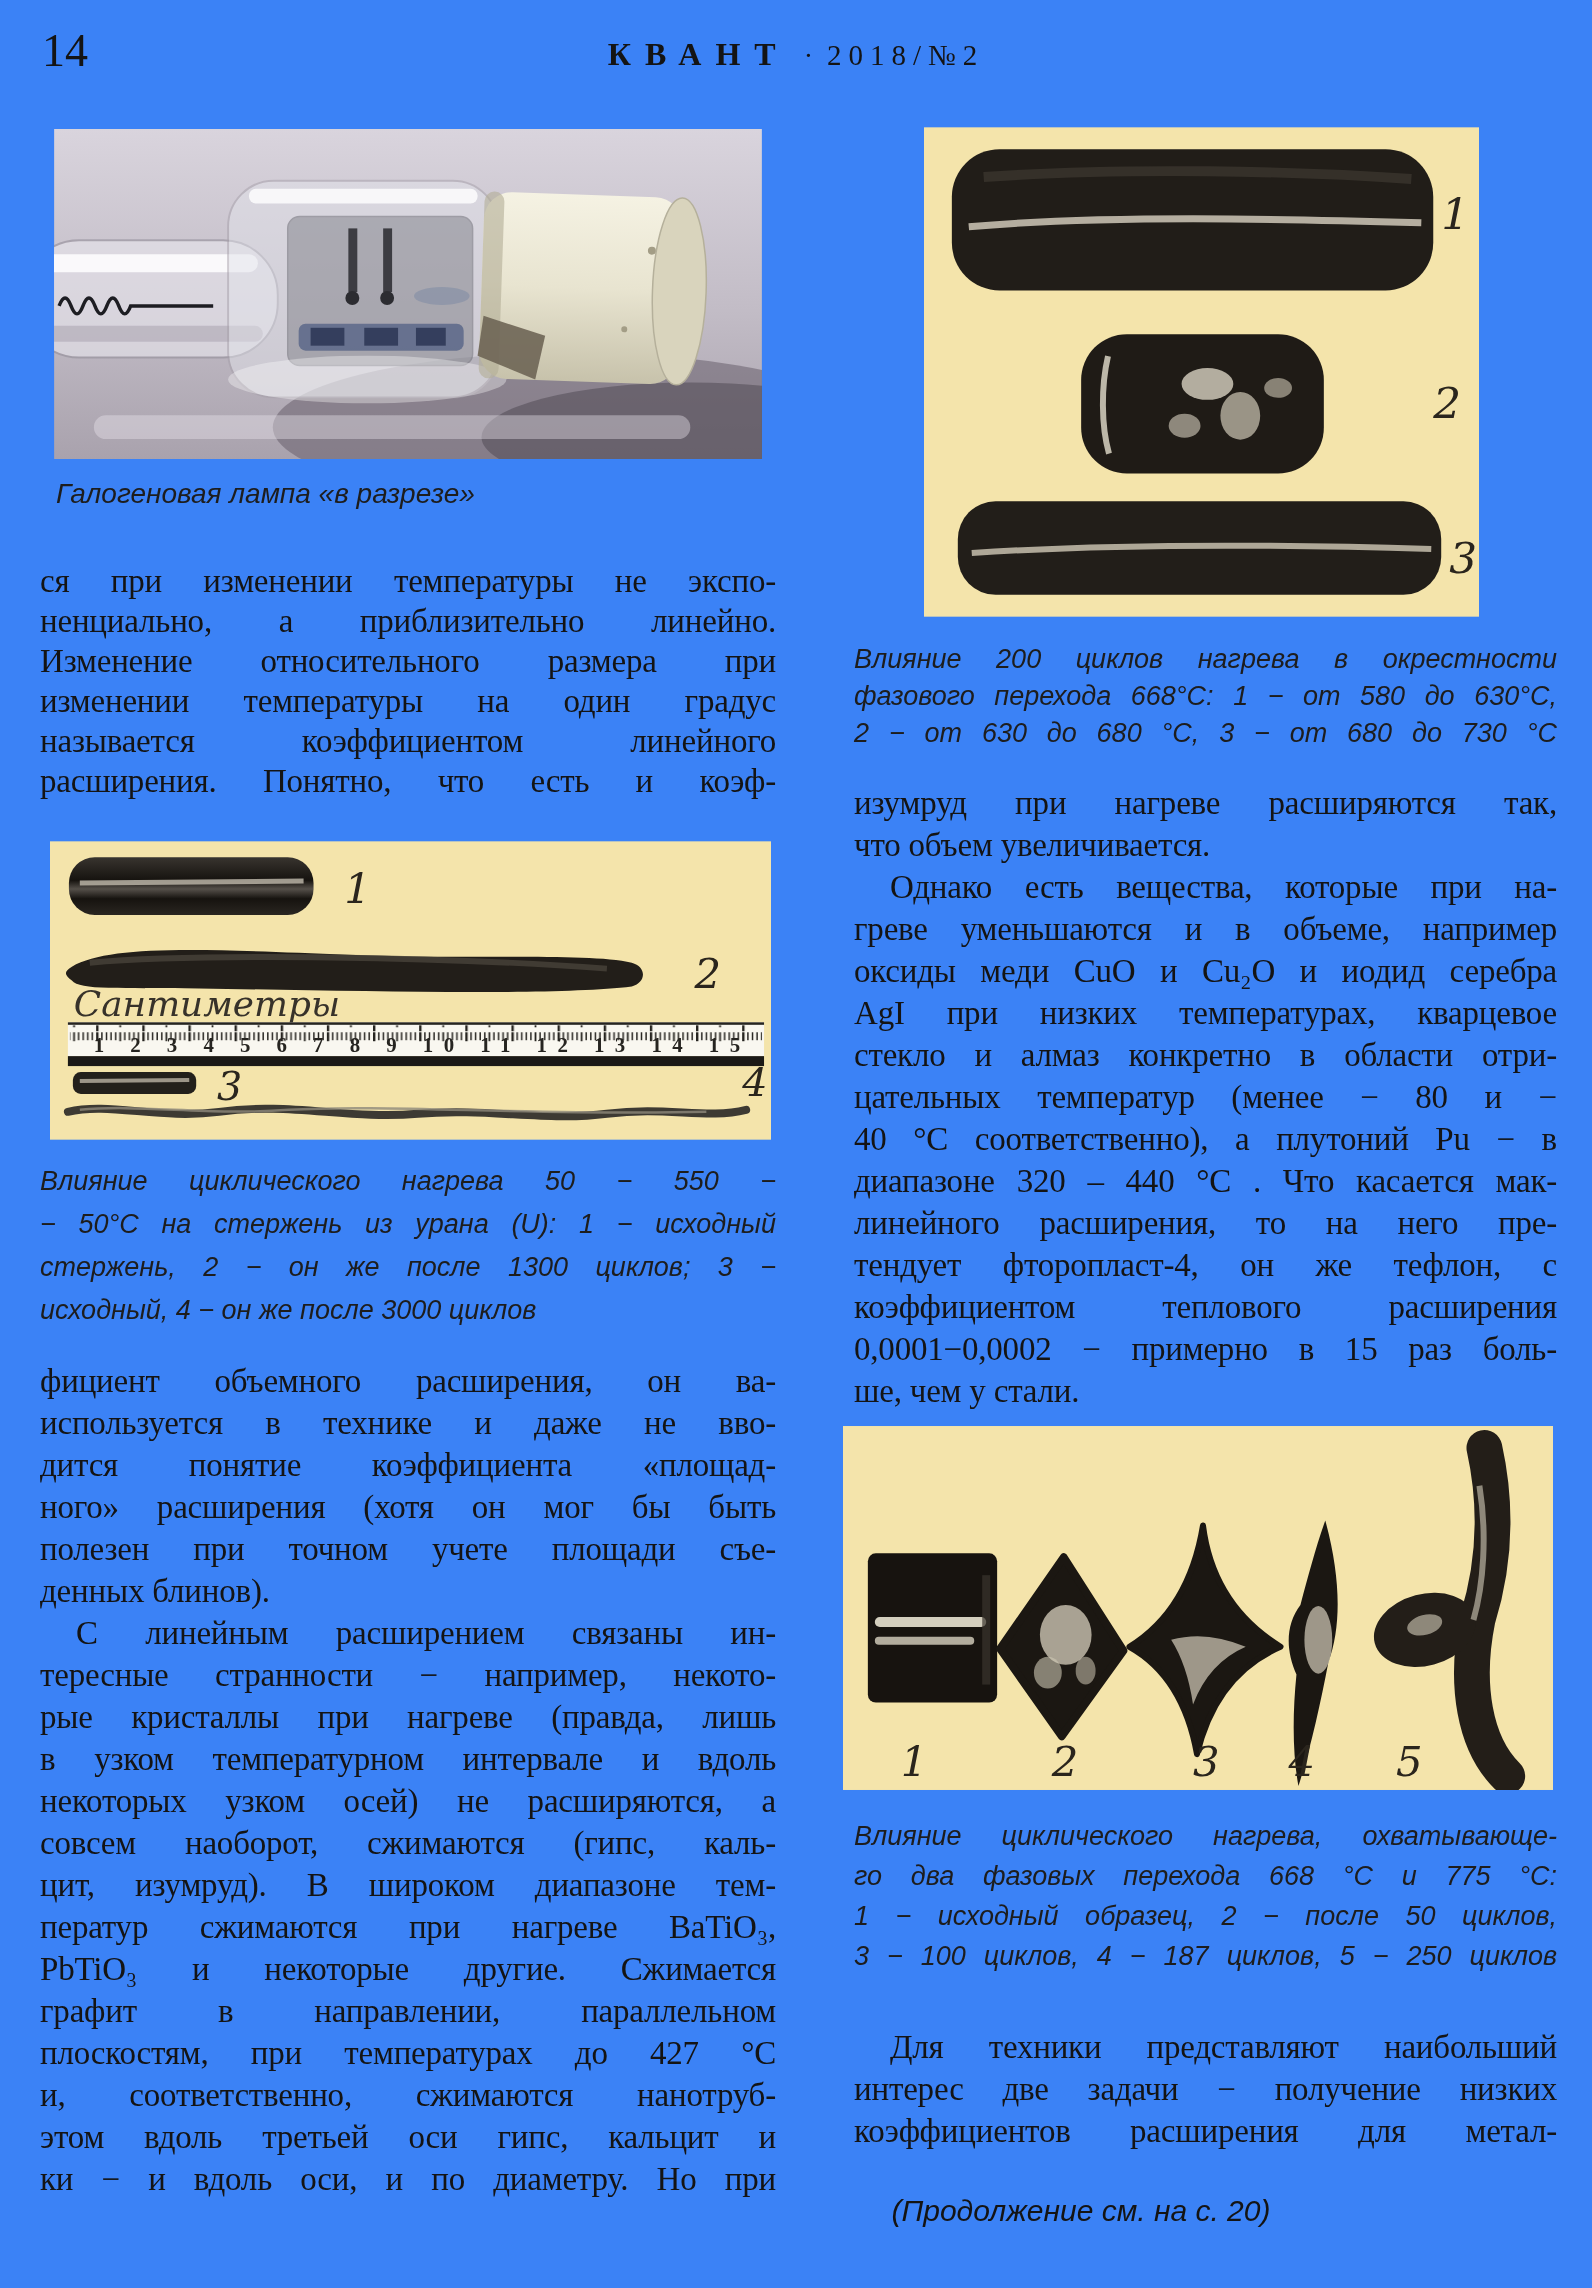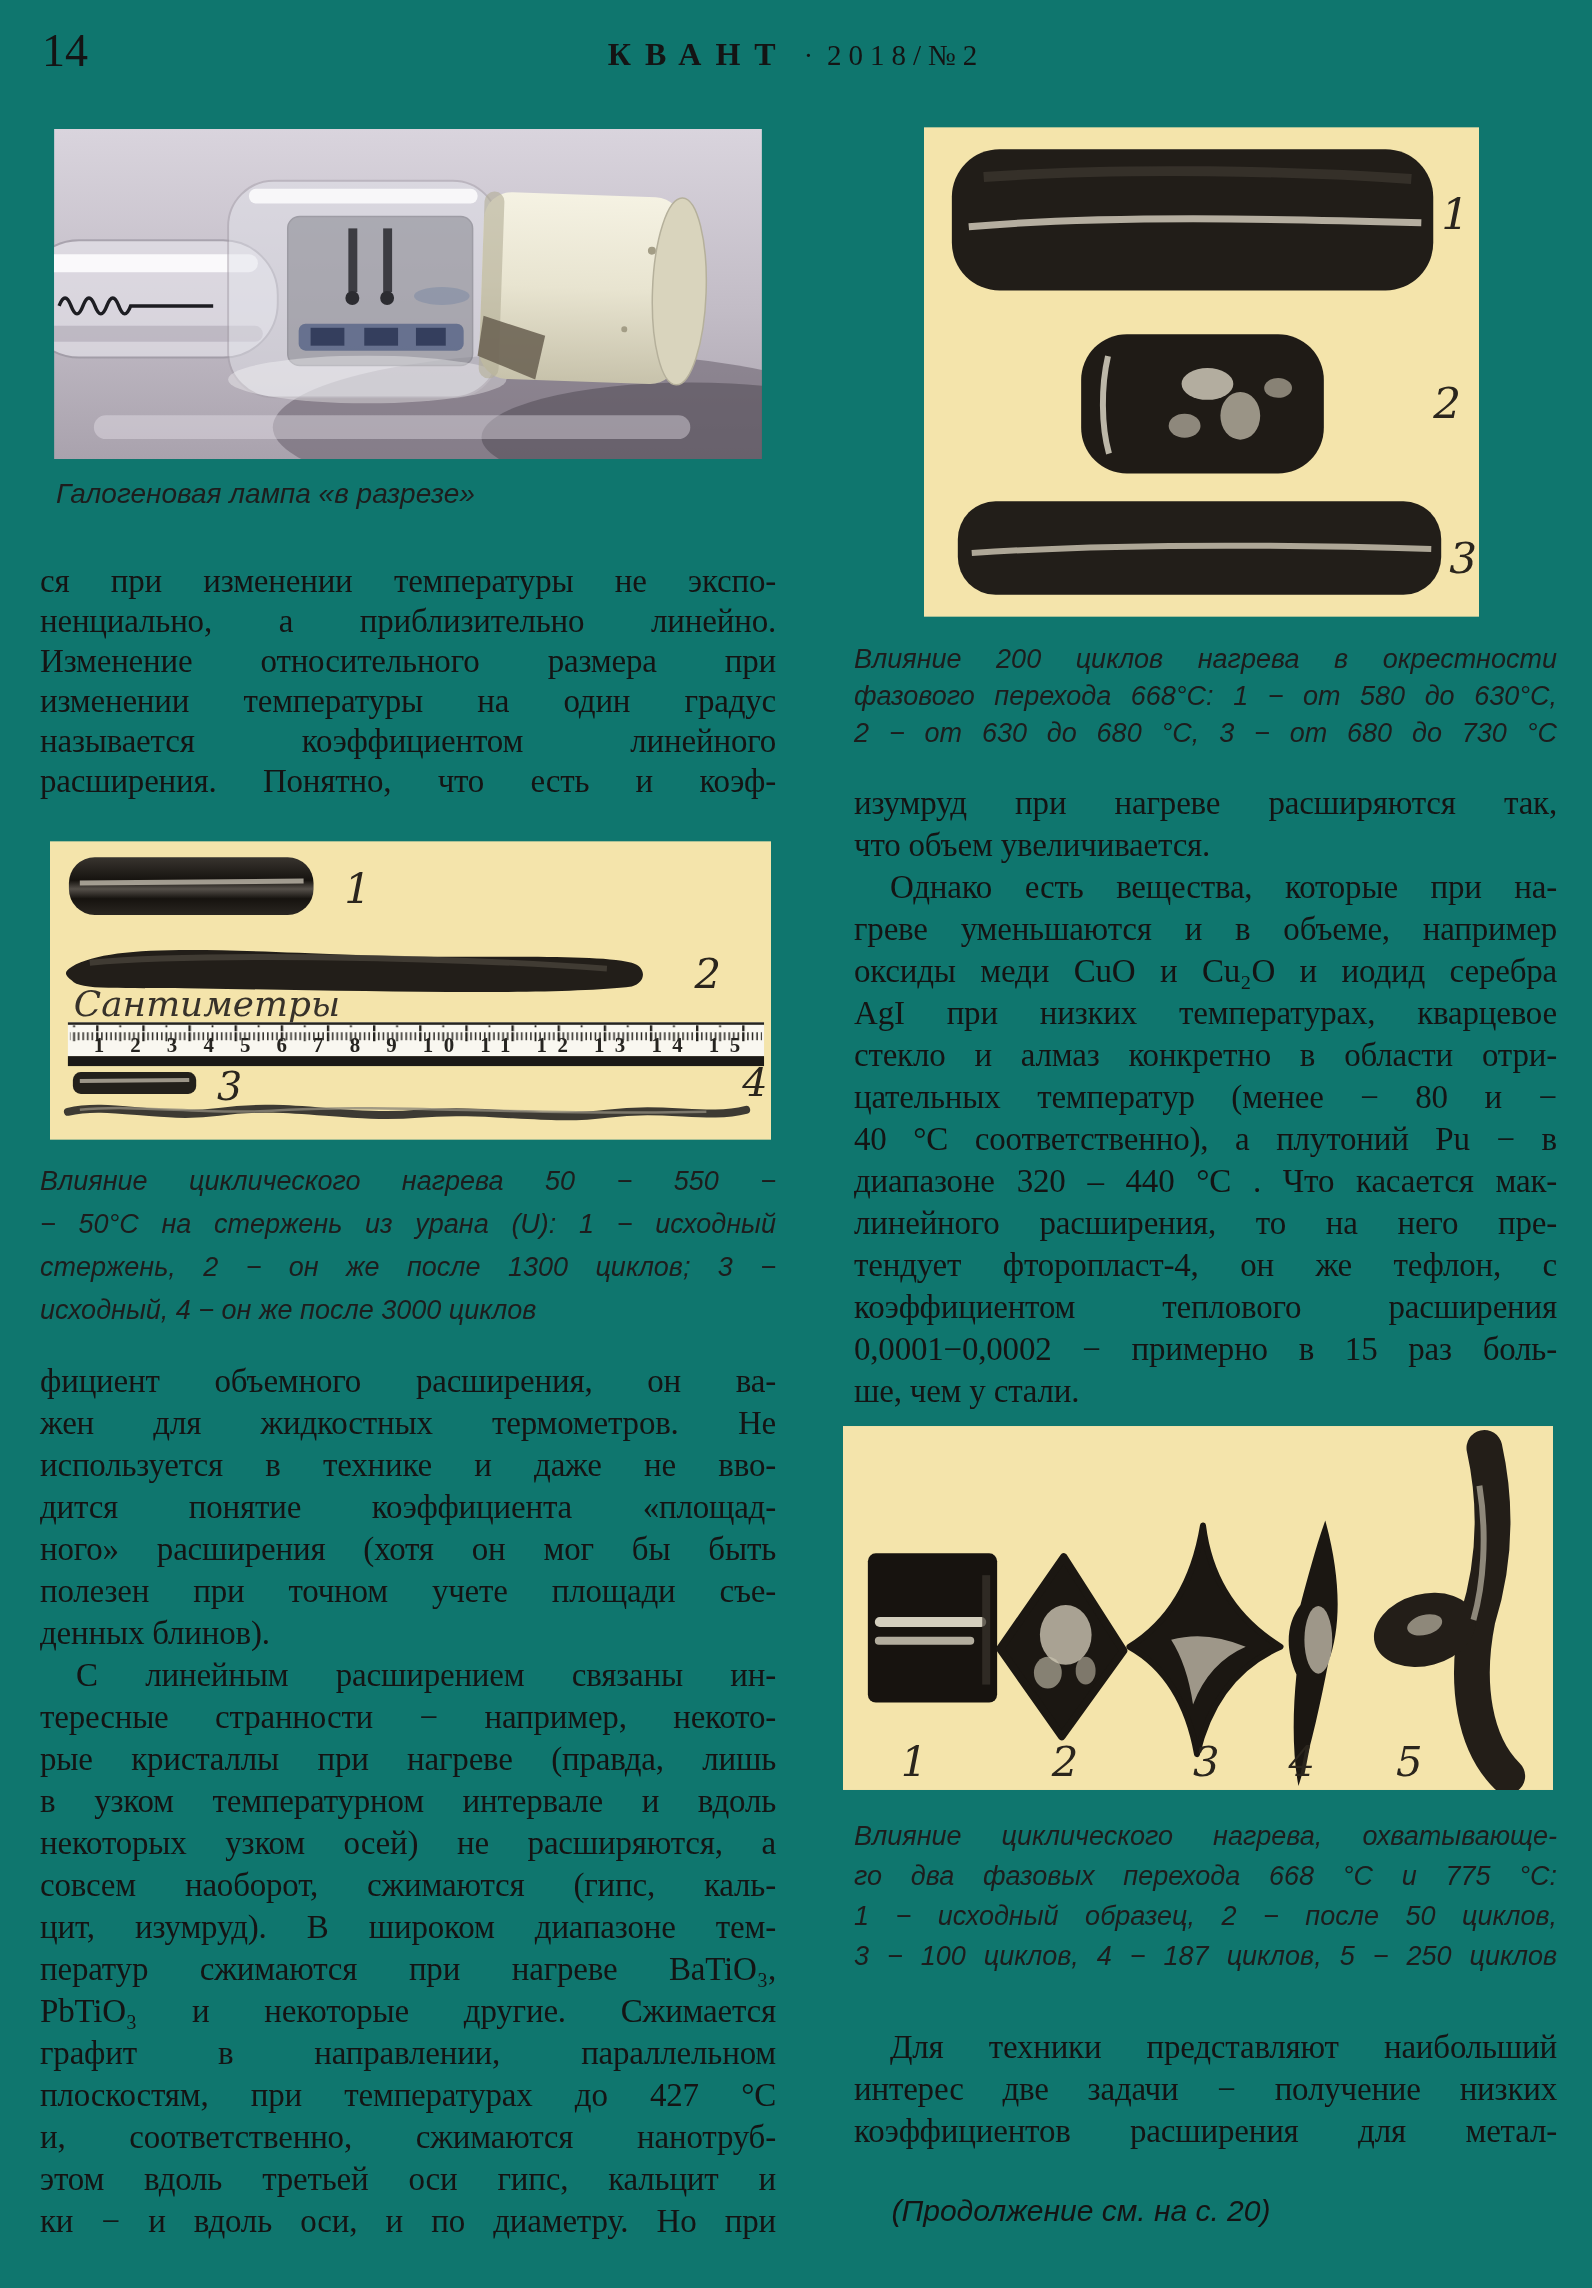--- a/index.html
+++ b/index.html
@@ -1,16 +1,16 @@
 <!DOCTYPE html>
 <html><head>
 <meta charset="utf-8">
 <style>
   html,body{margin:0;padding:0;background:#ffffff;}
-  .page{position:relative;width:1592px;height:2289px;background:#0f766e;overflow:hidden;
+  .page{position:relative;width:1592px;height:2289px;background:#3b82f6;overflow:hidden;
         font-family:"Liberation Serif","DejaVu Serif",serif;color:#141414;}
   
   .page-num{position:absolute;left:42px;top:28px;font-size:46px;line-height:46px;}
   .header-title{position:absolute;left:0;right:0;top:36px;text-align:center;white-space:nowrap;}
   .header-title .kvant{font-weight:700;font-size:32px;letter-spacing:14px;}
   .header-title .sep{font-size:28px;margin:0 10px;}
   .header-title .issue{font-size:29px;letter-spacing:7px;}
   
   .col{position:absolute;top:129px;}
   .col-left{left:40px;width:736px;}
@@ -181,21 +181,20 @@
 
     <div class="caption cap-uranium just">
         <div class="ln">Влияние циклического нагрева 50 − 550 −</div>
         <div class="ln">− 50°С на стержень из урана (U): 1 − исходный</div>
         <div class="ln">стержень, 2 − он же после 1300 циклов; 3 −</div>
         <div class="ln end">исходный, 4 − он же после 3000 циклов</div>
       </div>
 
     <div class="bodytext body-left just">
         <div class="ln">фициент объемного расширения, он ва-</div>
-        <div class="ln">жен для жидкостных термометров. Не</div>
         <div class="ln">используется в технике и даже не вво-</div>
         <div class="ln">дится понятие коэффициента «площад-</div>
         <div class="ln">ного» расширения (хотя он мог бы быть</div>
         <div class="ln">полезен при точном учете площади съе-</div>
         <div class="ln end">денных блинов).</div>
         <div class="ln ind">С линейным расширением связаны ин-</div>
         <div class="ln">тересные странности − например, некото-</div>
         <div class="ln">рые кристаллы при нагреве (правда, лишь</div>
         <div class="ln">в узком температурном интервале и вдоль</div>
         <div class="ln">некоторых узком осей) не расширяются, а</div>

